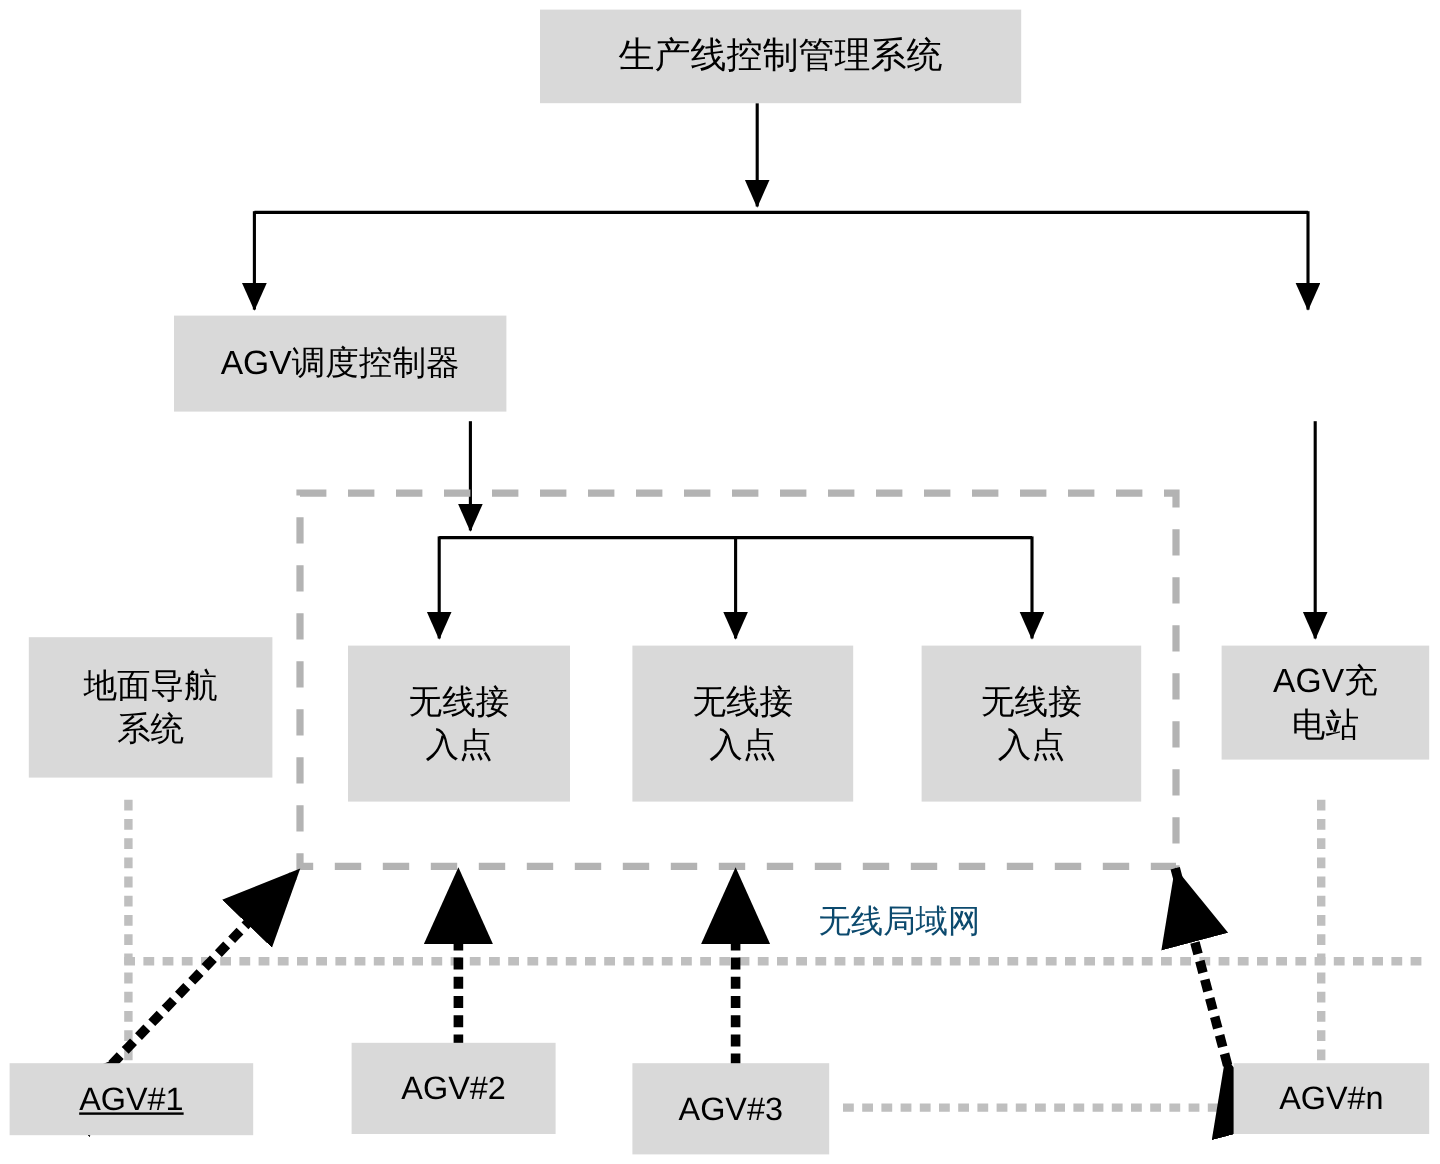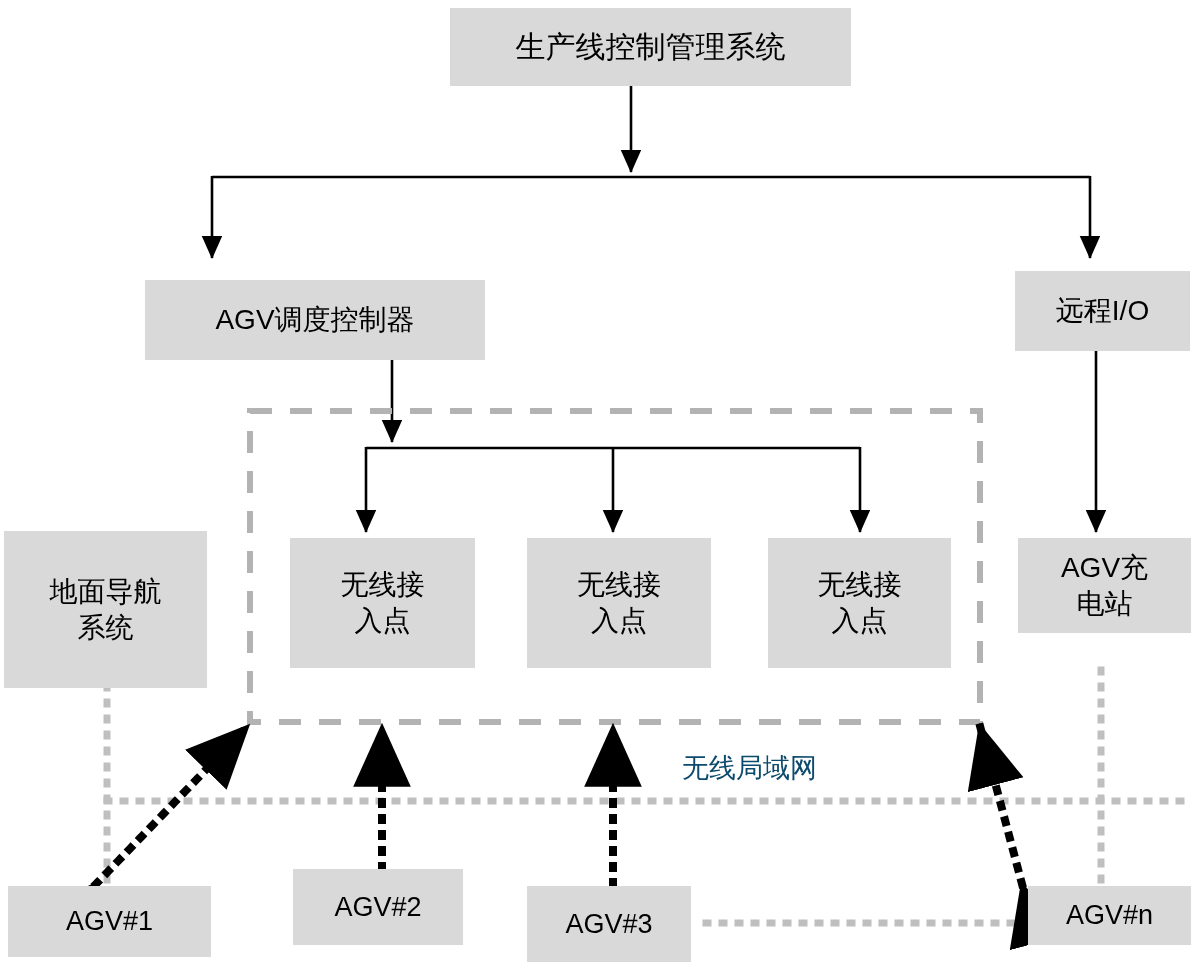--- a/index.html
+++ b/index.html
@@ -117,42 +117,41 @@
     <g>
       <line x1="613" y1="884" x2="613" y2="726" stroke="#000" stroke-width="8" stroke-dasharray="2 14" stroke-linecap="square" marker-start="url(#arrowDotStart)" marker-end="url(#arrowDotEnd)"></line>
     </g>
     <g>
       <line x1="1022" y1="884" x2="980" y2="726" stroke="#000" stroke-width="8" stroke-dasharray="2 14" stroke-linecap="square" marker-start="url(#arrowDotStart)" marker-end="url(#arrowDotEnd)"></line>
     </g>
   </svg>
 
   <div class="node big" style="left:430px; top:8px; width:401px; height:78px;margin-left:20px;">生产线控制管理系统</div>
 
-  <div class="node mid" style="left:145px; top:280px; width:340px; height:80px;">AGV调度控制器</div>
+  <div class="node mid" style="left:145px; top:263px; width:277px; height:80px;">AGV调度控制器</div>
 
-  <div class="node mid" style="left:1015px; top:271px; width:175px; height:80px;">远程I/O</div>
 
-  <div class="node ap" style="left:4px; top:531px; width:203px; height:157px;">地面导航
+  <div class="node ap" style="left:24px; top:531px; width:203px; height:117px;">地面导航
 系统</div>
 
   <div class="node ap" style="left:290px; top:538px; width:185px; height:130px;">无线接
 入点</div>
 
   <div class="node ap" style="left:527px; top:538px; width:184px; height:130px;">无线接
 入点</div>
 
   <div class="node ap" style="left:768px; top:538px; width:183px; height:130px;">无线接
 入点</div>
 
   <div class="node ap" style="left:1018px; top:538px; width:173px; height:95px;">AGV充
 电站</div>
 
   <div class="wlan-label" style="left:682px; top:750px;">无线局域网</div>
 
-  <div class="node agv" style="left:8px; top:886px; width:203px; height:71px;">AGV#1</div>
+  <div class="node agv" style="left:8px; top:886px; width:203px; height:60px;text-decoration:underline;">AGV#1</div>
 
   <div class="node agv" style="left:293px; top:869px; width:170px; height:76px;">AGV#2</div>
 
   <div class="node agv" style="left:527px; top:886px; width:164px; height:76px;">AGV#3</div>
 
   <div class="node agv" style="left:1028px; top:886px; width:163px; height:59px;">AGV#n</div>
 
 </div>
 
 </body></html>

